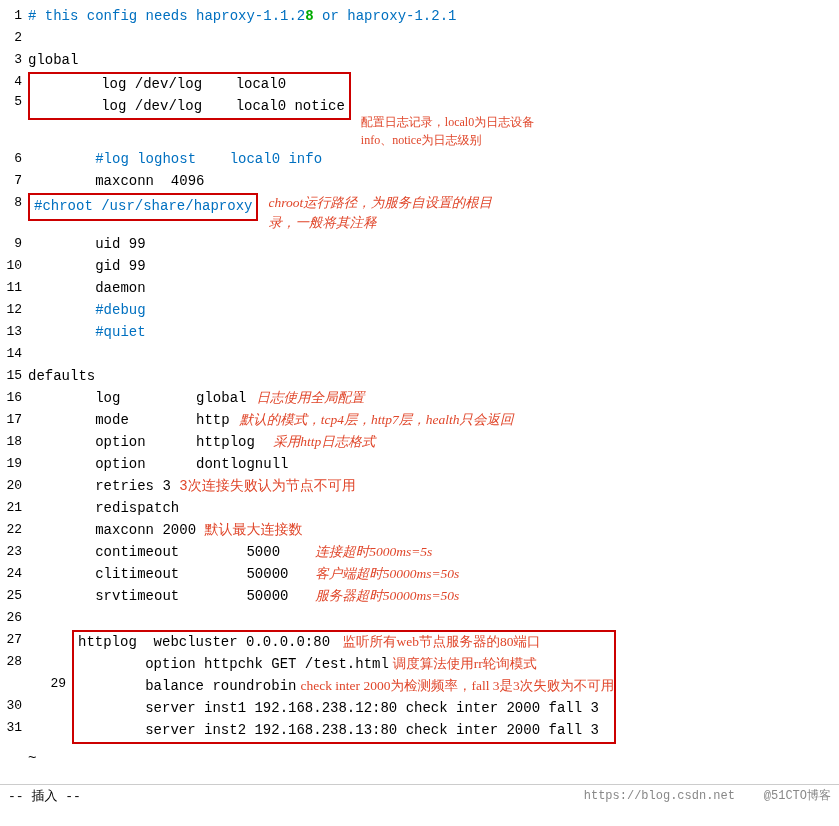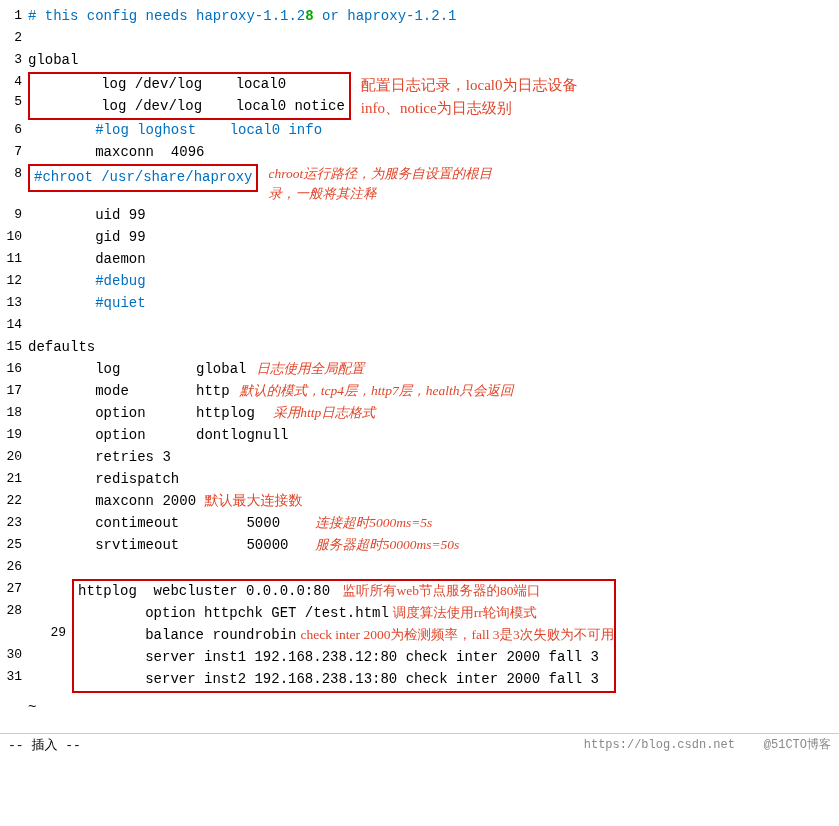--- a/index.html
+++ b/index.html
@@ -101,27 +101,28 @@
     }
     .multi-box-left {
       flex-shrink: 0;
     }
     .multi-box-lines {
       border: 2px solid #cc0000;
       flex-shrink: 0;
     }
     .multi-box-annotation {
       color: #e0462a;
-      font-size: 15px;
+      font-size: 12px;
       font-family: 'SimSun', 'STSong', serif;
       margin-left: 10px;
       flex: 1;
       line-height: 1.5;
       white-space: pre-wrap;
       padding-top: 2px;
+      margin-top: 39px;
     }
 
     .bottom-bar {
       margin-top: 8px;
       padding: 2px 8px;
       font-size: 13px;
       color: #000000;
       border-top: 1px solid #ccc;
       display: flex;
       justify-content: space-between;
@@ -277,20 +278,21 @@
     <span class="line-num">19</span>
     <div class="code-content">
       <span class="code-text">        option      dontlognull</span>
     </div>
   </div>
 
   <div class="code-row">
     <span class="line-num">20</span>
     <div class="code-content">
       <span class="code-text">        retries 3 </span>
+        <span class="code-text highlight-orange">3次连接失败认为节点不可用</span>
     </div>
   </div>
 
   <div class="code-row">
     <span class="line-num">21</span>
     <div class="code-content">
       <span class="code-text">        redispatch</span>
     </div>
   </div>
 
@@ -303,20 +305,27 @@
   </div>
 
   <div class="code-row">
     <span class="line-num">23</span>
     <div class="code-content">
       <span class="code-text">        contimeout        5000   </span>
       <span class="annotation">连接超时5000ms=5s</span>
     </div>
   </div>
 
+  <div class="code-row">
+    <span class="line-num">24</span>
+    <div class="code-content">
+      <span class="code-text">        clitimeout        50000  </span>
+      <span class="annotation">客户端超时50000ms=50s</span>
+    </div>
+  </div>
 
   <div class="code-row">
     <span class="line-num">25</span>
     <div class="code-content">
       <span class="code-text">        srvtimeout        50000  </span>
       <span class="annotation">服务器超时50000ms=50s</span>
     </div>
   </div>
 
   <div class="code-row">

